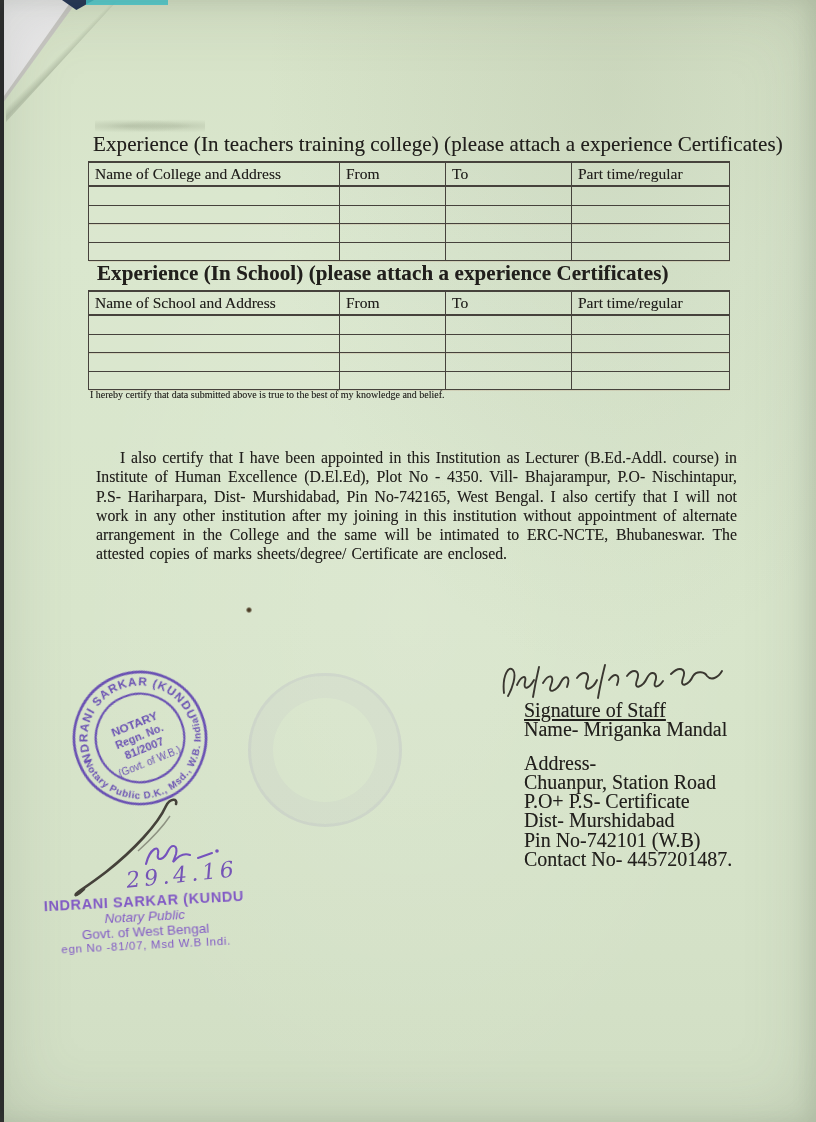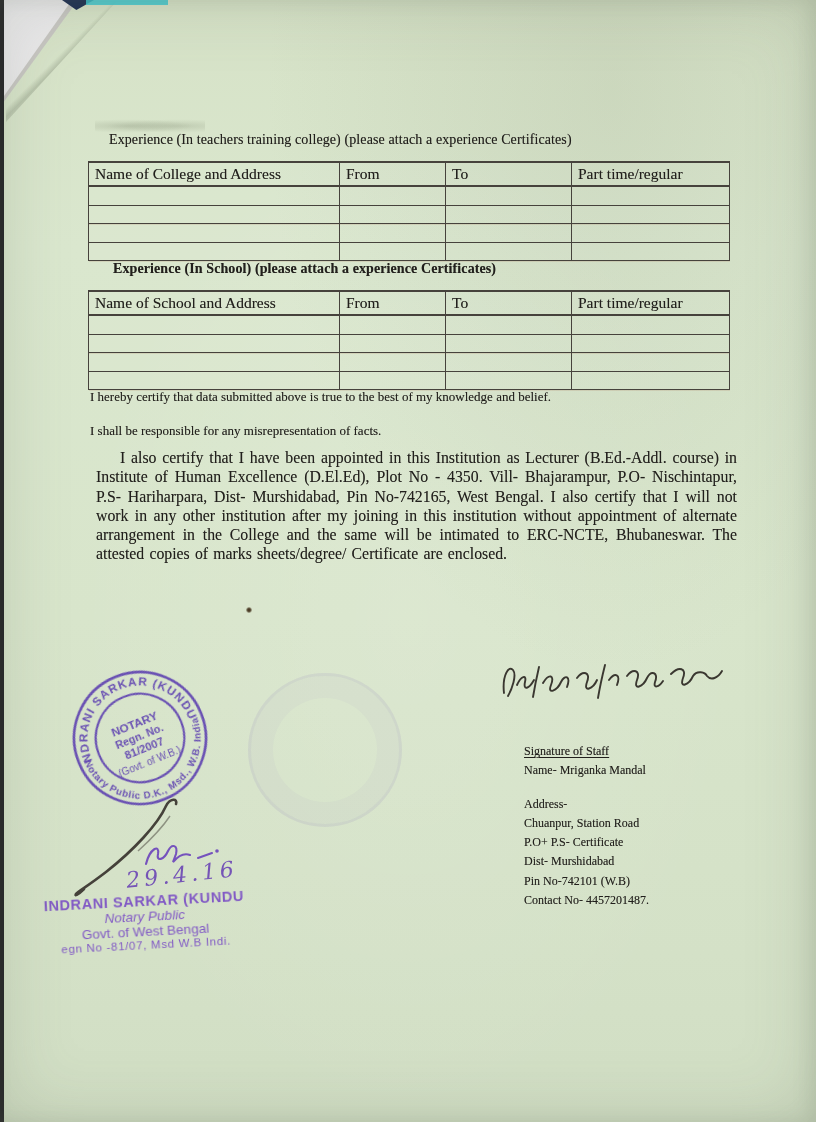--- a/index.html
+++ b/index.html
@@ -24,34 +24,34 @@
     clip-path:polygon(0 0,110px 0,0 120px);}
   .corner-navy{position:absolute;left:62px;top:0;width:32px;height:10px;background:#1d2e52;
     clip-path:polygon(0 0,100% 0,45% 100%);}
   .corner-cyan{position:absolute;left:86px;top:0;width:82px;height:5px;background:#3cc8d0;opacity:.85;}
   .crease1{position:absolute;left:95px;top:118px;width:110px;height:16px;
     background:radial-gradient(ellipse at 30% 50%, rgba(110,120,95,0.25), rgba(0,0,0,0) 60%),
                radial-gradient(ellipse at 75% 50%, rgba(110,120,95,0.22), rgba(0,0,0,0) 60%);}
   .speck{position:absolute;left:246px;top:607px;width:6px;height:6px;border-radius:50%;
     background:radial-gradient(circle,#4a3a24 30%,rgba(74,58,36,0.25) 70%,rgba(0,0,0,0));}
   
-  .heading{position:absolute;font-size:14px;letter-spacing:0.1px;
-    text-shadow:0 0 0.6px rgba(35,32,28,0.45);margin-left:16px;}
-  .bodyline{position:absolute;font-size:13px;text-shadow:0 0 0.6px rgba(35,32,28,0.4);}
+  .heading{position:absolute;font-size:21px;letter-spacing:0.1px;
+    text-shadow:0 0 0.6px rgba(35,32,28,0.45);}
+  .bodyline{position:absolute;font-size:10px;text-shadow:0 0 0.6px rgba(35,32,28,0.4);}
   .para{position:absolute;font-size:15.8px;line-height:19.3px;text-align:justify;
     text-indent:24px;word-spacing:1.2px;text-shadow:0 0 0.6px rgba(35,32,28,0.4);margin-left:8px;}
   
   table.exp{position:absolute;border-collapse:collapse;width:641px;table-layout:fixed;
     background:rgba(255,255,255,0.04);}
   table.exp th, table.exp td{border:1.4px solid #46423c;box-shadow:0 0.5px 0 rgba(150,70,40,0.25);margin-left:41px;}
   table.exp th{font-size:15.5px;font-weight:normal;text-align:left;padding:1px 6px;height:20px;
     border-top-width:2px;border-bottom-width:2.4px;text-shadow:0 0 0.6px rgba(35,32,28,0.45);}
   table.exp td{height:17.5px;padding:0 6px;font-size:14px;}
   
-  .staff{position:absolute;left:524px;top:742px;font-size:12px;line-height:19.3px;
+  .staff{position:absolute;left:524px;top:701px;font-size:20px;line-height:19.3px;
     text-shadow:0 0 0.6px rgba(35,32,28,0.4);}
   .staff .sig-label{text-decoration:underline;text-underline-offset:2px;}
   .staff .addr-label{margin-top:14px;}
   
   .round-stamp{position:absolute;left:70px;top:668px;width:140px;height:140px;
     transform:rotate(-22deg);opacity:0.88;filter:blur(0.3px);}
   .round-stamp text{fill:#5b3db0;font-family:"Liberation Sans",sans-serif;}
   .round-stamp .ring-t{font-size:11.5px;font-weight:bold;letter-spacing:1px;}
   .round-stamp .ring-b{font-size:9.5px;font-weight:bold;letter-spacing:0.6px;}
   .round-stamp circle{stroke:#5b3db0;fill:none;}
@@ -164,21 +164,20 @@
     <tr>
           <td></td>
           <td></td>
           <td></td>
           <td></td>
         </tr>
   </tbody>
     </table>
 
   <div class="bodyline" style="left:90px;top:389px;">I hereby certify that data submitted above is true to the best of my knowledge and belief.</div>
-  <div class="bodyline" style="left:90px;top:423px;">I shall be responsible for any misrepresentation of facts.</div>
   <div class="para" style="left:88px;top:448px;width:641px;">I also certify that I have been appointed in this Institution as Lecturer (B.Ed.-Addl. course) in Institute of Human Excellence (D.El.Ed), Plot No - 4350. Vill- Bhajarampur, P.O- Nischintapur, P.S- Hariharpara, Dist- Murshidabad, Pin No-742165, West Bengal. I also certify that I will not work in any other institution after my joining in this institution without appointment of alternate arrangement in the College and the same will be intimated to ERC-NCTE, Bhubaneswar. The attested copies of marks sheets/degree/ Certificate are enclosed.</div>
 
   <svg class="round-stamp" viewBox="0 0 136 136">
     <defs>
       <path id="arcTop" d="M 17,68 A 51,51 0 0 1 119,68"></path>
       <path id="arcBot" d="M 9,68 A 59,59 0 0 0 127,68"></path>
     </defs>
     <circle cx="68" cy="68" r="64" stroke-width="2.6"></circle>
     <circle cx="68" cy="68" r="43" stroke-width="2"></circle>
     <text class="ring-t"><textPath href="#arcTop" startOffset="50%" text-anchor="middle">INDRANI SARKAR (KUNDU)</textPath></text>

